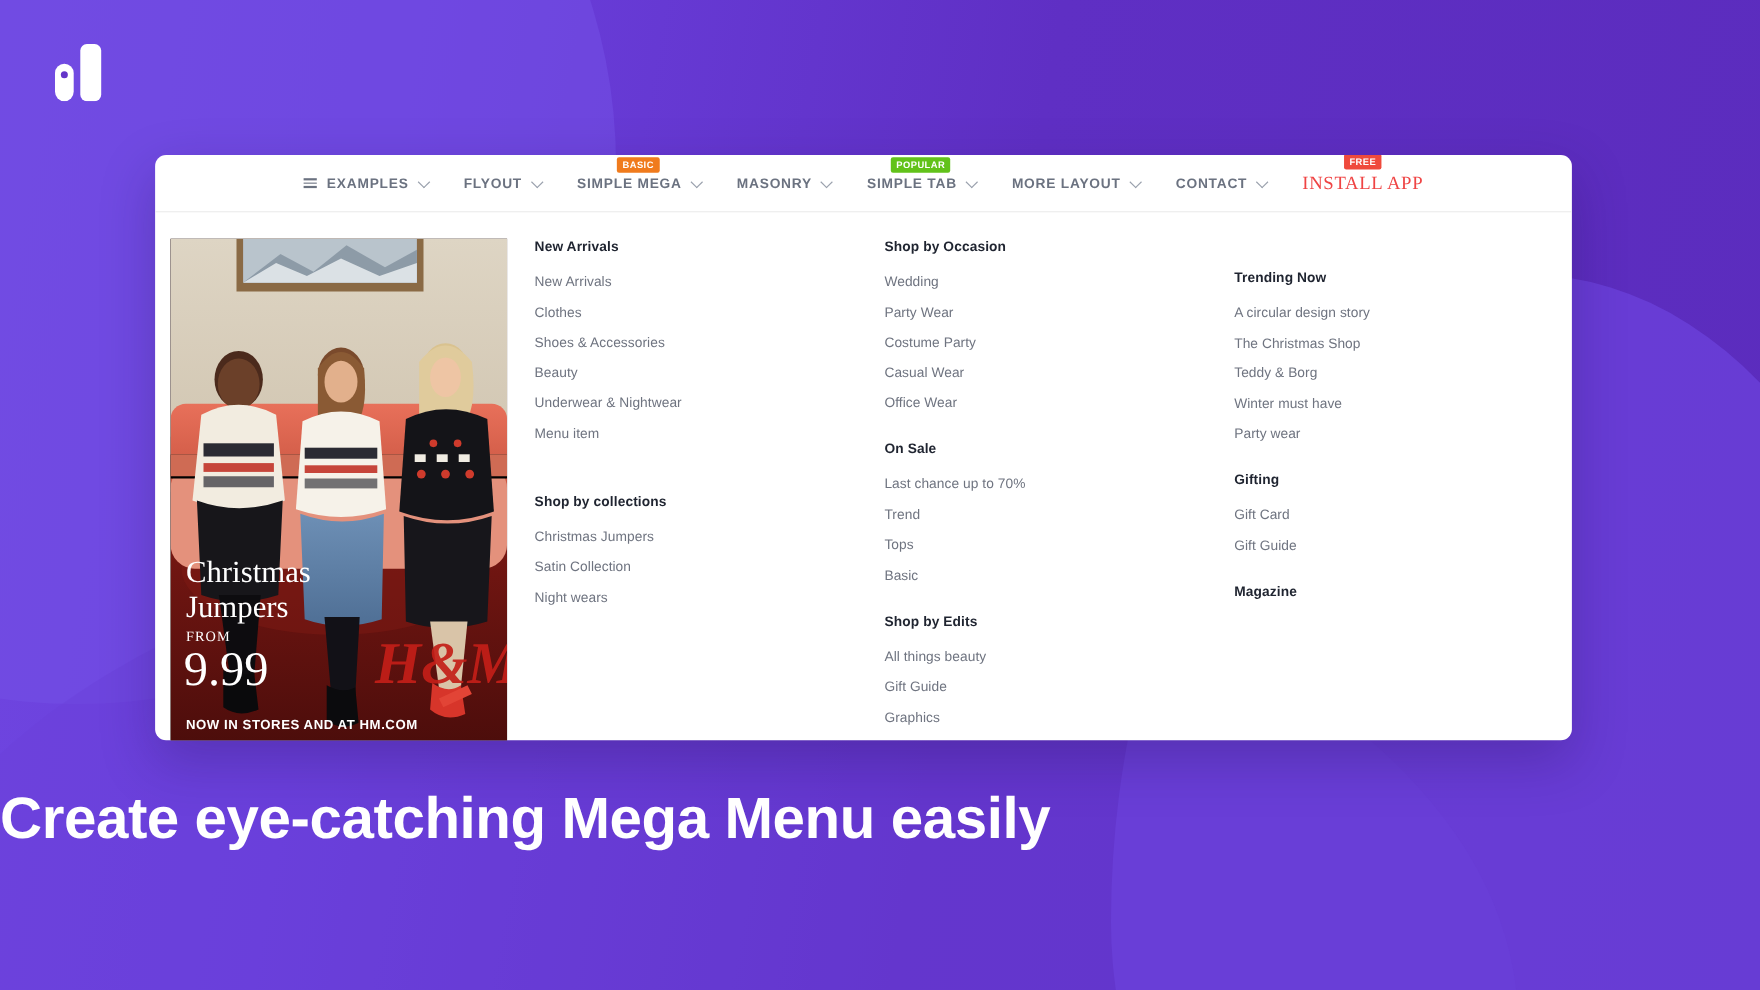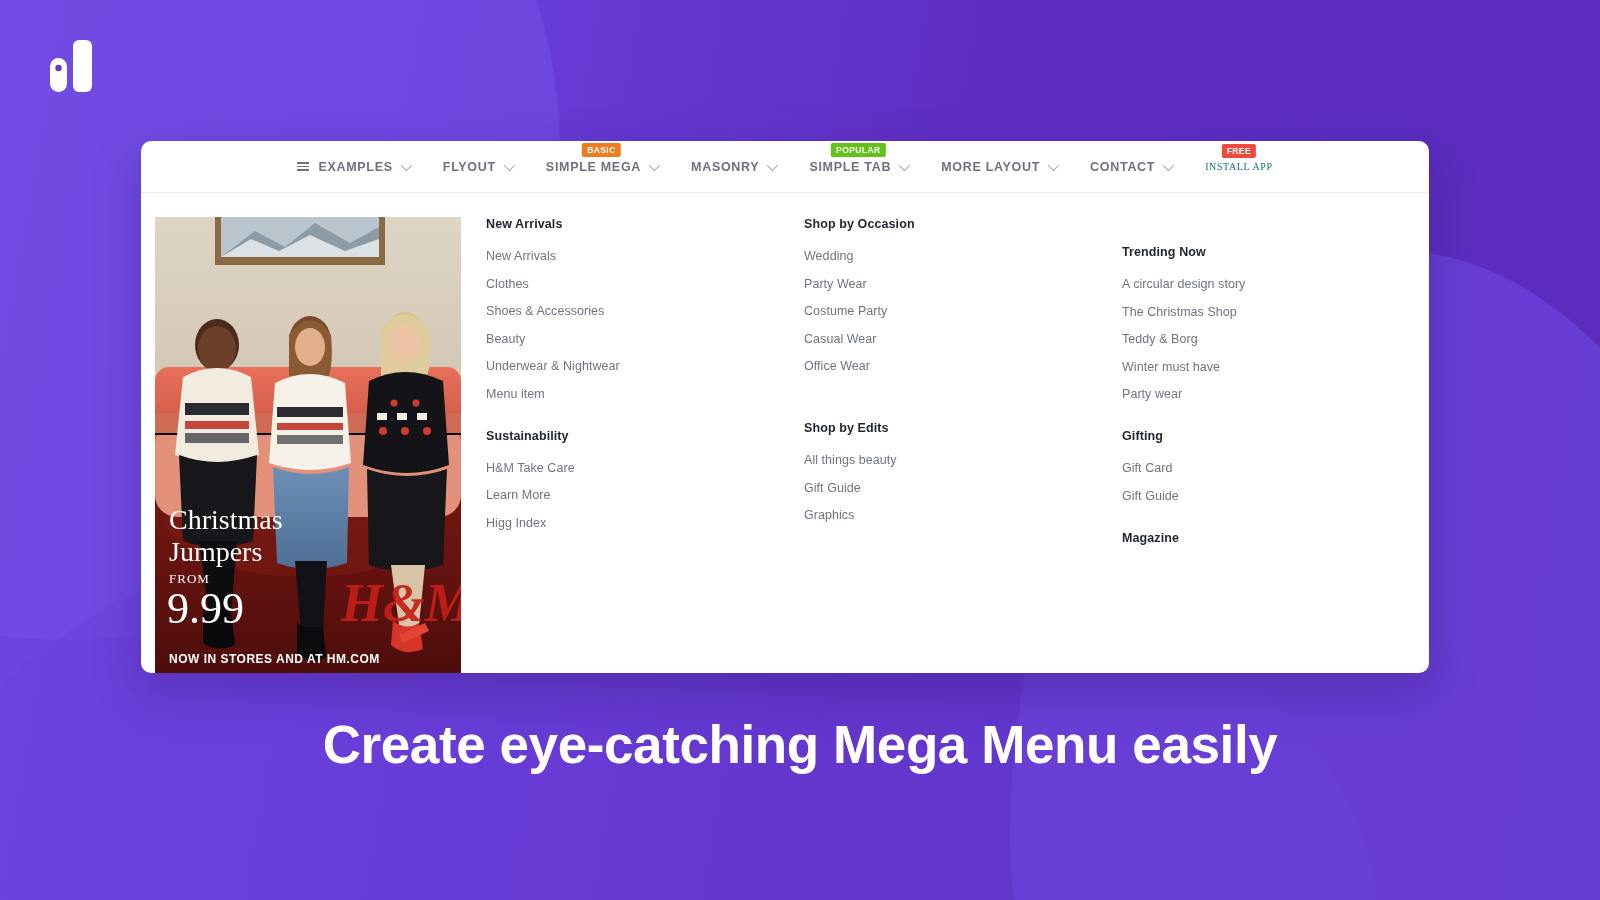--- a/index.html
+++ b/index.html
@@ -62,22 +62,22 @@
   .nav-item{
     position:relative;
     padding:0 17px;
     display:flex; align-items:center; gap:6px;
     font-size:12.5px; font-weight:700; letter-spacing:.7px;
     color:#6b7280; white-space:nowrap;
     cursor:pointer;
   }
   .nav-item .label{ color:#6b7280; }
   .nav-item.install .label{
-    color:#0f766e; font-family:"Liberation Serif", serif;
-    font-size:10px; font-weight:400; letter-spacing:.6px;text-align:center;
+    color:#ef4444; font-family:"Liberation Serif", serif;
+    font-size:17px; font-weight:400; letter-spacing:.6px;text-align:center;
   }
   .caret{
     display:inline-block; width:8px; height:8px;
     border-right:1.4px solid #9aa1ad; border-bottom:1.4px solid #9aa1ad;
     transform:rotate(45deg) translateY(-2px);
     margin-left:2px;
   }
   .hamburger{ display:inline-flex; flex-direction:column; gap:2px; margin-right:3px; }
   .hamburger i{ display:block; width:12px; height:1.8px; background:#6b7280; }
 
@@ -131,21 +131,20 @@
     letter-spacing:.05px;
     cursor:pointer;
   }
   .link:last-child{ margin-bottom:0; }
   .grp-gap{ height:20px; }
   .grp-gap-sm{ height:14px; }
 
   
   .headline{
     position:absolute; left:0; right:0; top:714px;
-    text-align:center;
     color:#fff;
     font-size:53px; font-weight:700; letter-spacing:-.4px;
     z-index:6;
   }
 </style>
 </head>
 <body>
 
 <div class="bg-base"></div>
 <div class="bg-blob-left"></div>
@@ -318,39 +317,46 @@
         <div class="grp">
           <div class="grp-title">New Arrivals</div>
           <a class="link">New Arrivals</a>
           <a class="link">Clothes</a>
           <a class="link">Shoes &amp; Accessories</a>
           <a class="link">Beauty</a>
           <a class="link">Underwear &amp; Nightwear</a>
           <a class="link">Menu item</a>
         </div>
         <div class="grp-gap"></div>
-        <div class="grp">
-          <div class="grp-title">Sustainability</div>
-          <a class="link">H&amp;M Take Care</a>
-          <a class="link">Learn More</a>
-          <a class="link">Higg Index</a>
-        </div>
-        <div class="grp-gap"></div>
+        <div class="grp-gap"></div>
+        <div class="grp">
+          <div class="grp-title">Shop by collections</div>
+          <a class="link">Christmas Jumpers</a>
+          <a class="link">Satin Collection</a>
+          <a class="link">Night wears</a>
+        </div>
       </div>
 
       <div class="col">
         <div class="grp">
           <div class="grp-title">Shop by Occasion</div>
           <a class="link">Wedding</a>
           <a class="link">Party Wear</a>
           <a class="link">Costume Party</a>
           <a class="link">Casual Wear</a>
           <a class="link">Office Wear</a>
         </div>
         <div class="grp-gap"></div>
+        <div class="grp">
+          <div class="grp-title">On Sale</div>
+          <a class="link">Last chance up to 70%</a>
+          <a class="link">Trend</a>
+          <a class="link">Tops</a>
+          <a class="link">Basic</a>
+        </div>
         <div class="grp-gap"></div>
         <div class="grp">
           <div class="grp-title">Shop by Edits</div>
           <a class="link">All things beauty</a>
           <a class="link">Gift Guide</a>
           <a class="link">Graphics</a>
         </div>
       </div>
 
       <div class="col">

